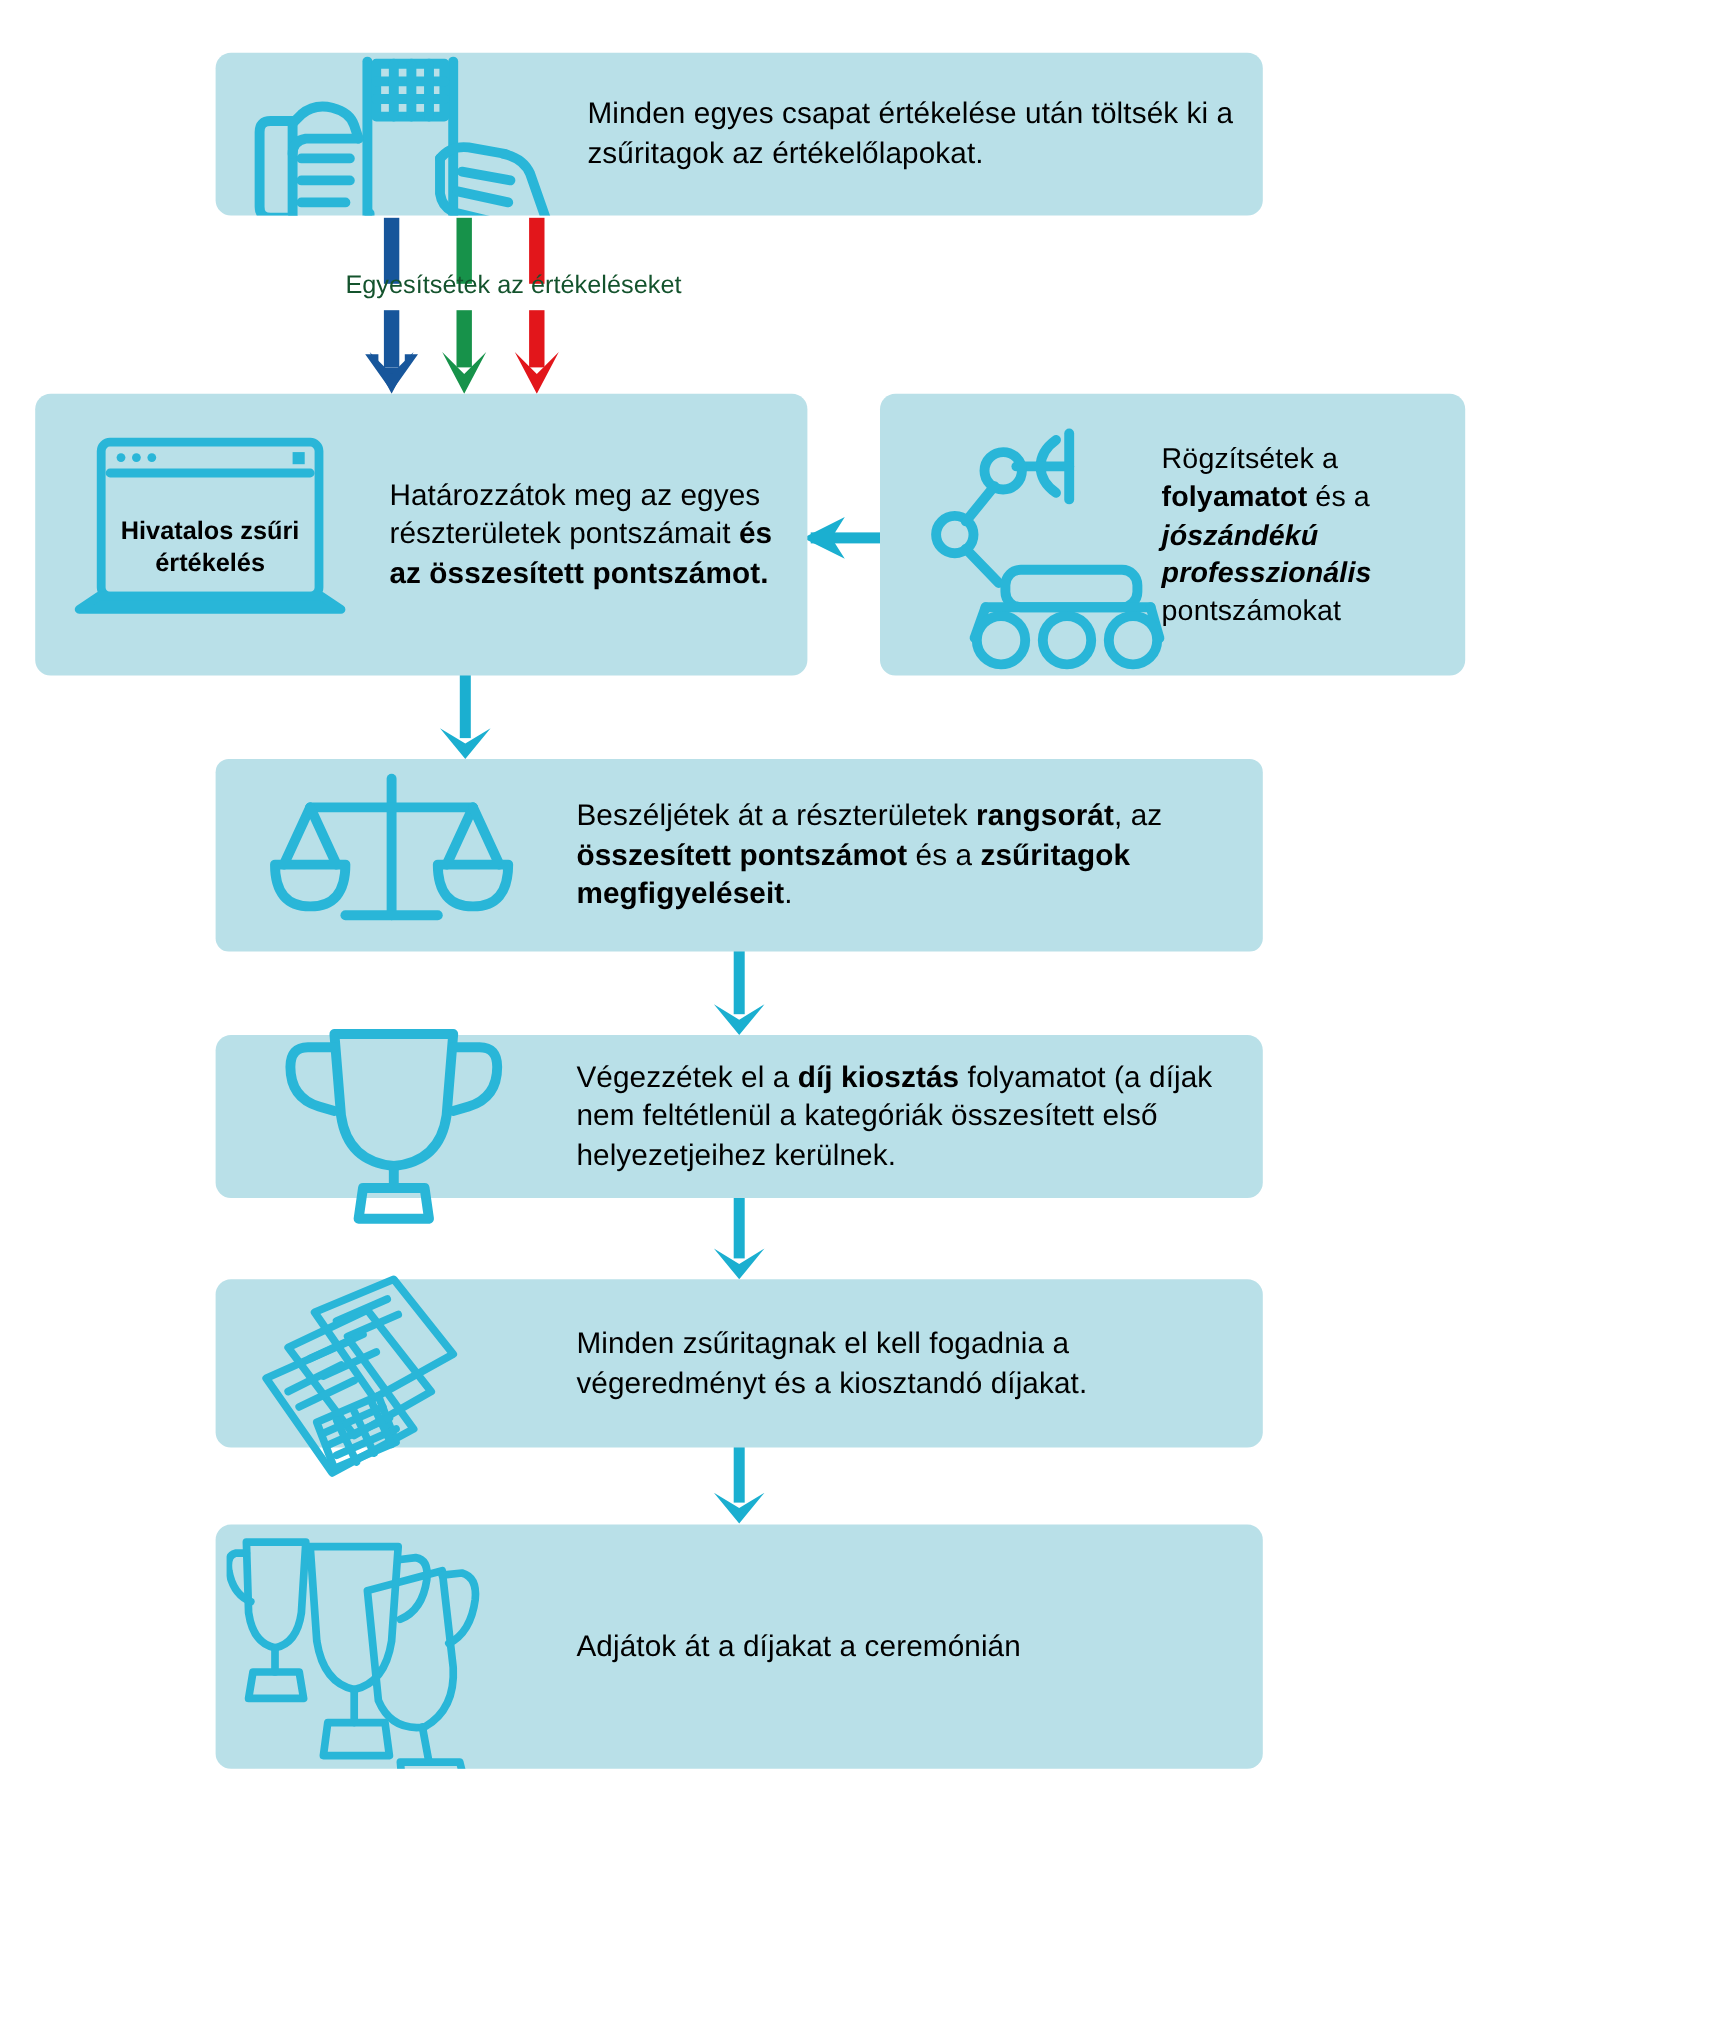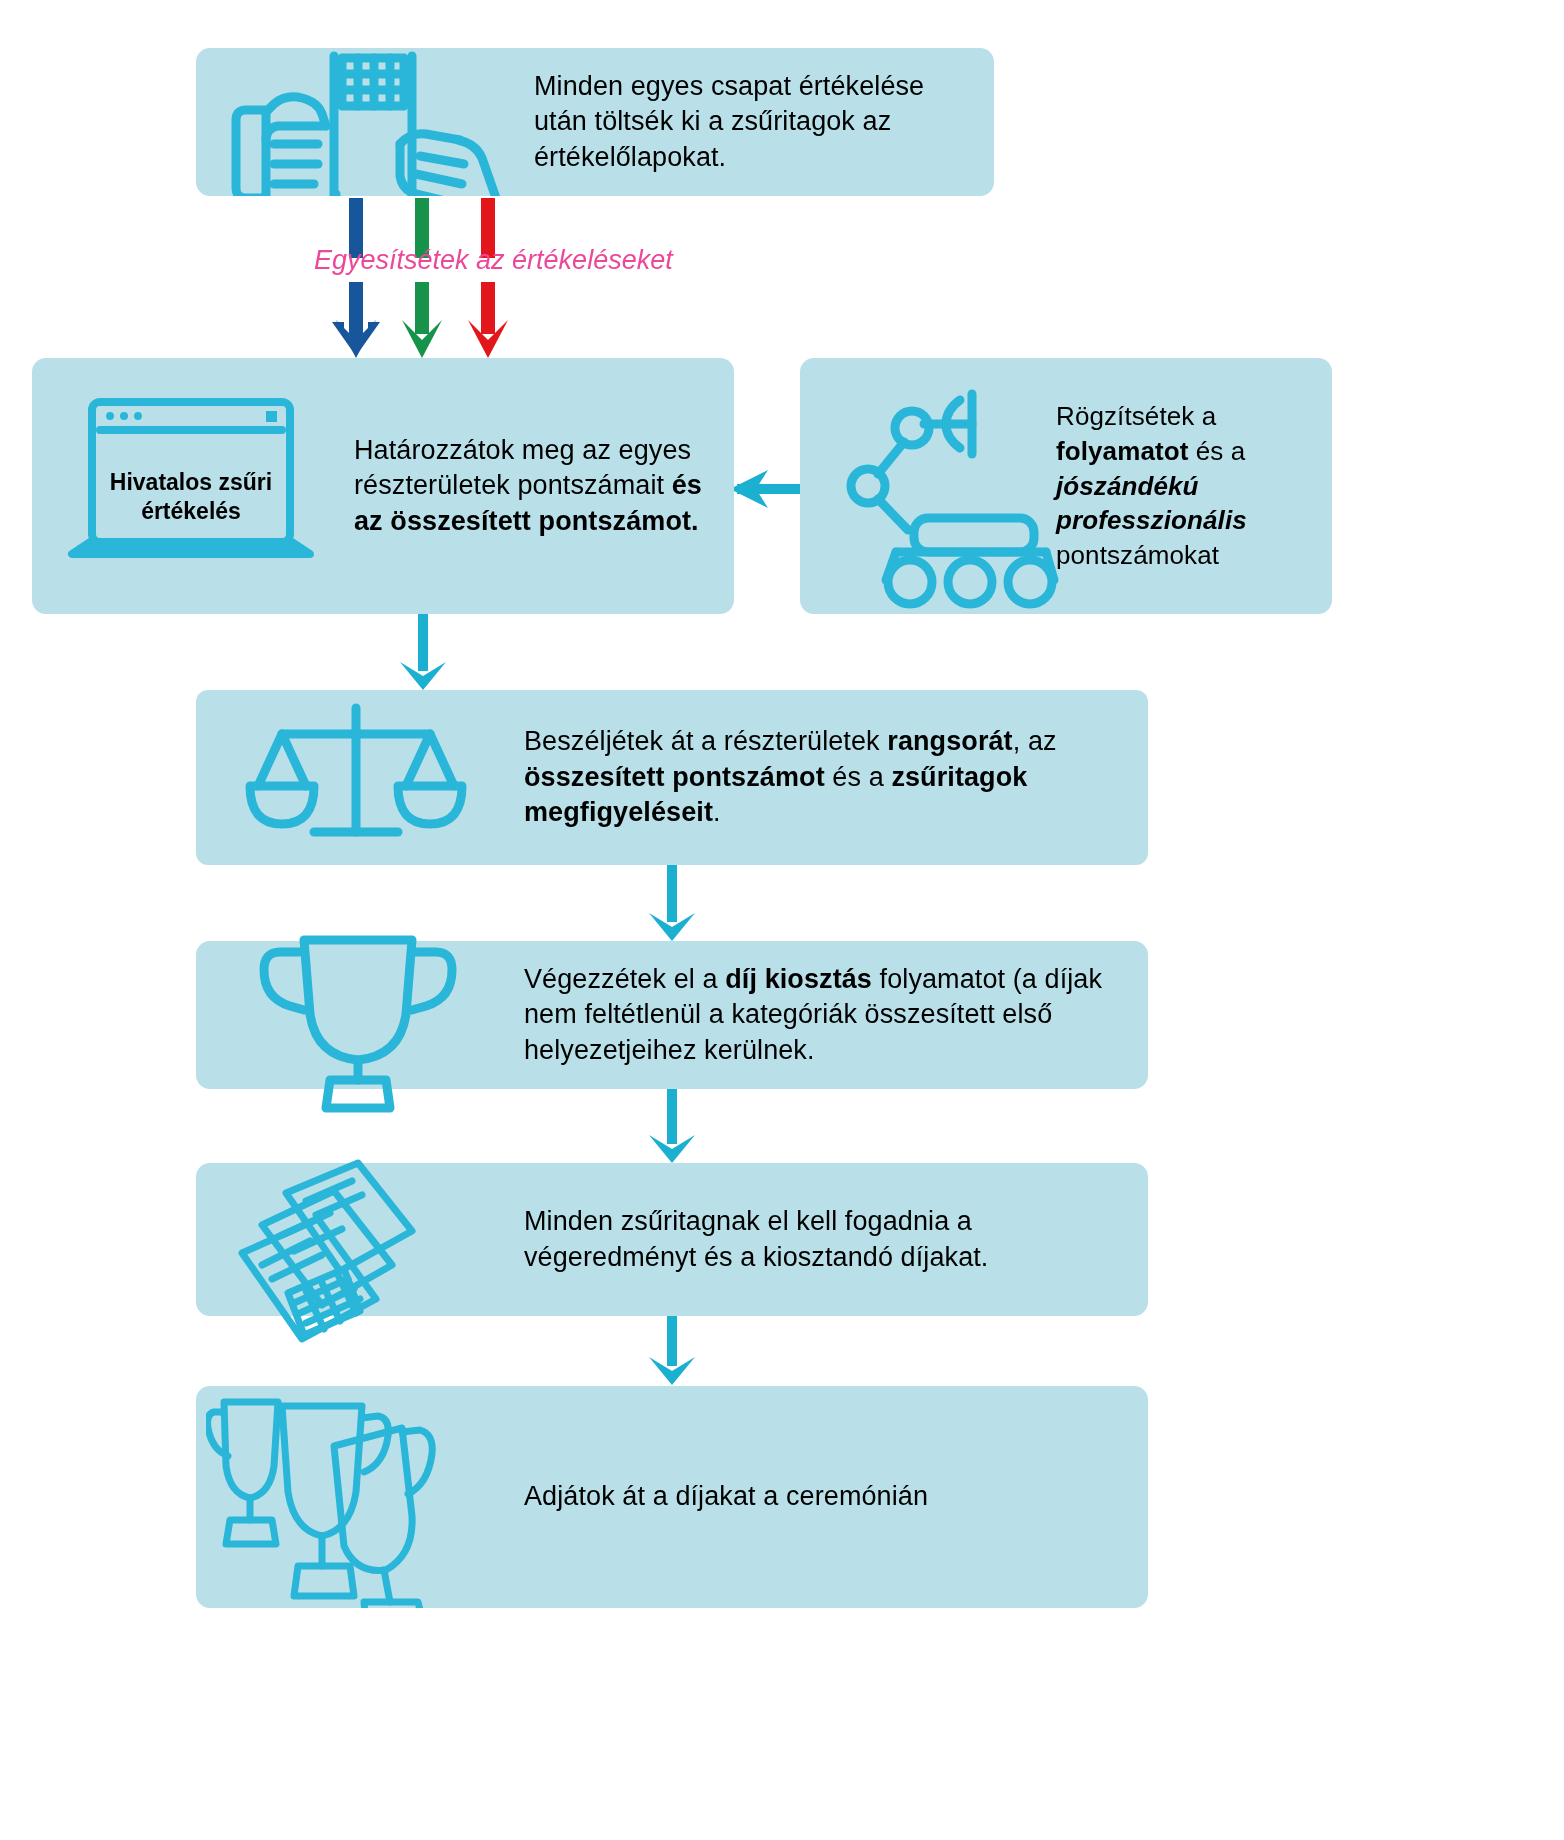--- a/index.html
+++ b/index.html
@@ -39,24 +39,23 @@
     font-size: 27px;
     line-height: 1.32;
     letter-spacing: 0.1px;
   }
   .b { font-weight: bold; }
   .bi { font-weight: bold; font-style: italic; }
 
   
   .conn-label {
     position: absolute;
-    font-size: 27px;
-    color: #ec4899;
+    font-size: 23px;
+    color: #14532d;
     white-space: nowrap;
-    font-style: italic;
   }
 
   
   .laptop-label {
     position: absolute;
     text-align: center;
     color: #000000;
     font-weight: bold;
     font-size: 23px;
     line-height: 1.25;
@@ -70,21 +69,21 @@
     width: 1564px;
     height: 1840px;
     pointer-events: none;
   }
 </style>
 </head>
 <body>
 
 <div class="canvas">
 
-  <div class="box" style="left:196px; top:48px; width:798px; height:148px; padding:0 22px 0 10px;">
+  <div class="box" style="left:196px; top:48px; width:952px; height:148px; padding:0 22px 0 10px;">
     <div class="icon-slot" style="width:310px; height:148px; overflow:hidden; position:relative;">
       <svg width="310" height="200" viewBox="0 0 310 200" style="position:absolute; top:0; left:8px;">
         <g fill="none" stroke="#29b6d8" stroke-width="9" stroke-linejoin="round" stroke-linecap="round">
 
           <path d="M120 8 L120 150"></path>
           <path d="M198 8 L198 150"></path>
           <rect x="128" y="10" width="62" height="48"></rect>
           <path d="M128 26 H190 M128 42 H190"></path>
           <path d="M144 10 V58 M160 10 V58 M176 10 V58"></path>
 

